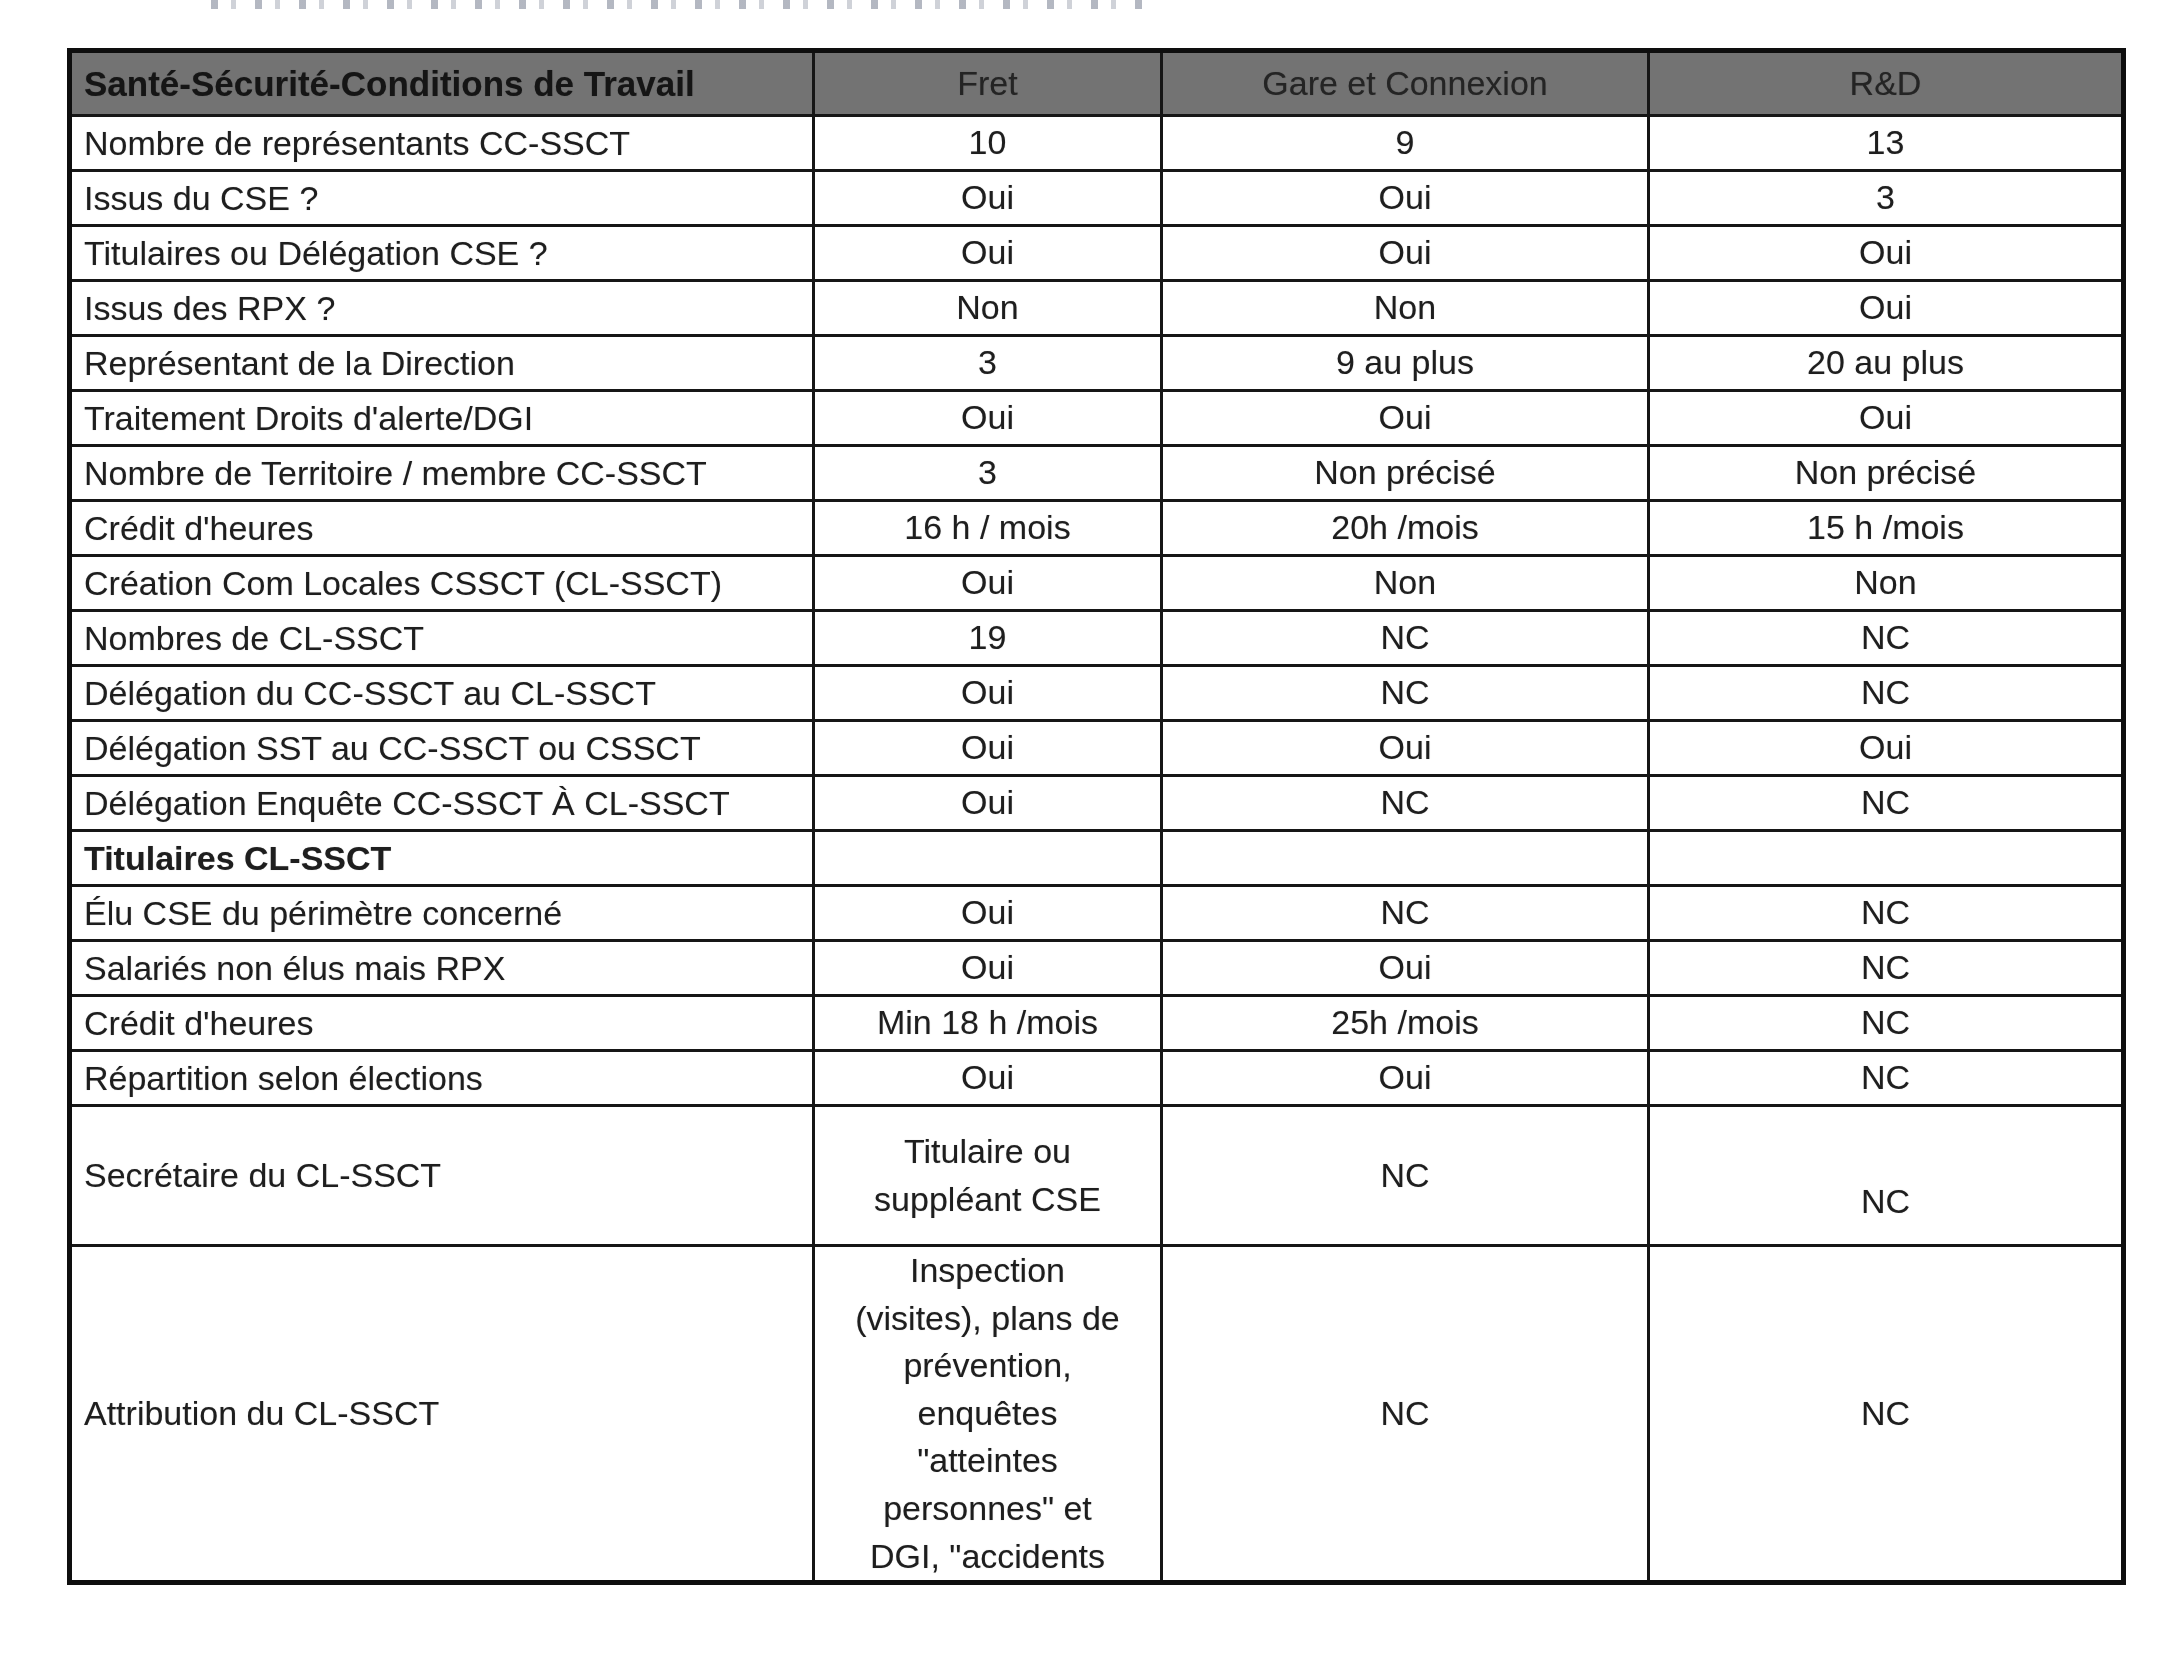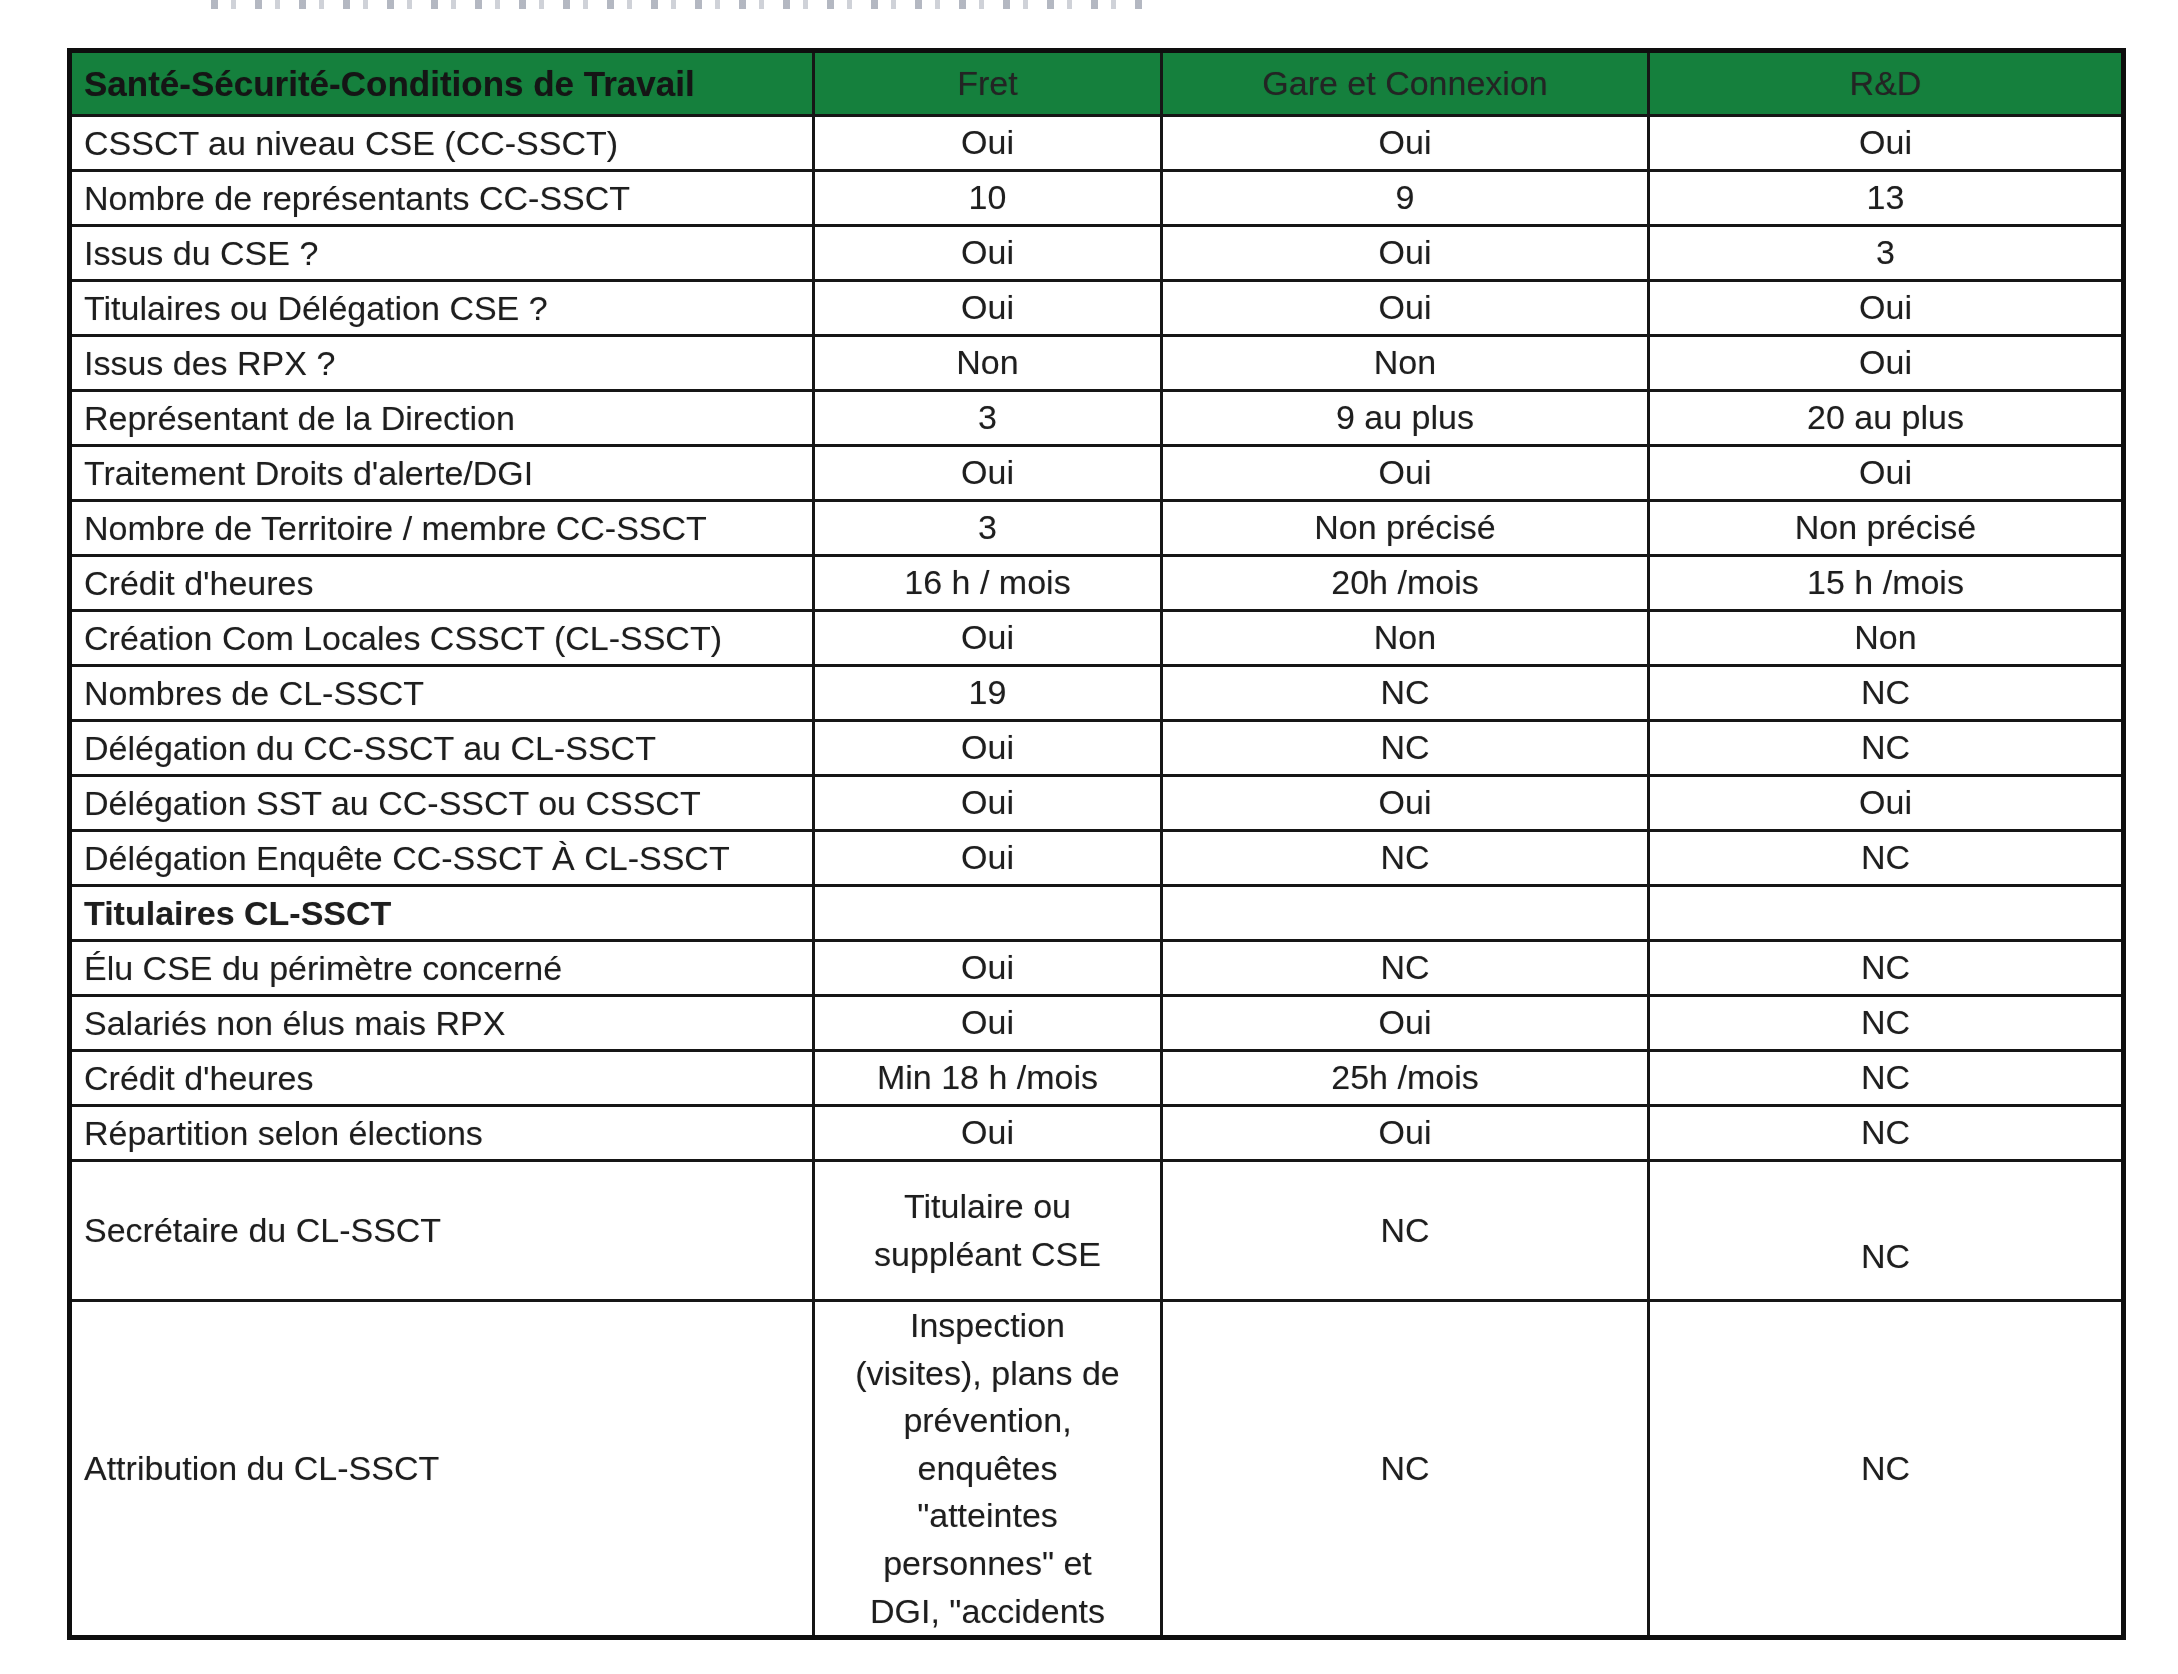--- a/index.html
+++ b/index.html
@@ -44,21 +44,21 @@
     border-collapse: collapse;
     table-layout: fixed;
     border: 5px solid #0e0e0e;
   }
   .grid th, .grid td {
     border: 3px solid #161616;
     text-shadow: 0 0 1px rgba(0,0,0,0.28);
     overflow: hidden;
   }
   .grid thead th {
-    background: #15803d;
+    background: #737373;
     height: 59px;
     font-size: 34px;
     font-weight: normal;
     color: #242424;
     text-align: center;
     vertical-align: middle;
   }
   .grid thead th.c-label {
     text-align: left;
     padding-left: 12px;
@@ -110,26 +110,20 @@
     </colgroup>
     <thead>
       <tr>
         <th class="c-label">Santé-Sécurité-Conditions de Travail</th>
         <th class="c-val">Fret</th>
         <th class="c-val">Gare et Connexion</th>
         <th class="c-val">R&amp;D</th>
       </tr>
     </thead>
     <tbody id="table-body">
-        <tr data-row-id="cssct-au-niveau-cse">
-          <td class="c-label">CSSCT au niveau CSE (CC-SSCT)</td>
-          <td class="c-val">Oui</td>
-          <td class="c-val">Oui</td>
-          <td class="c-val">Oui</td>
-        </tr>
         <tr data-row-id="nombre-de-representants-cc-ssct">
           <td class="c-label">Nombre de représentants CC-SSCT</td>
           <td class="c-val">10</td>
           <td class="c-val">9</td>
           <td class="c-val">13</td>
         </tr>
         <tr data-row-id="issus-du-cse">
           <td class="c-label">Issus du CSE ?</td>
           <td class="c-val">Oui</td>
           <td class="c-val">Oui</td>

